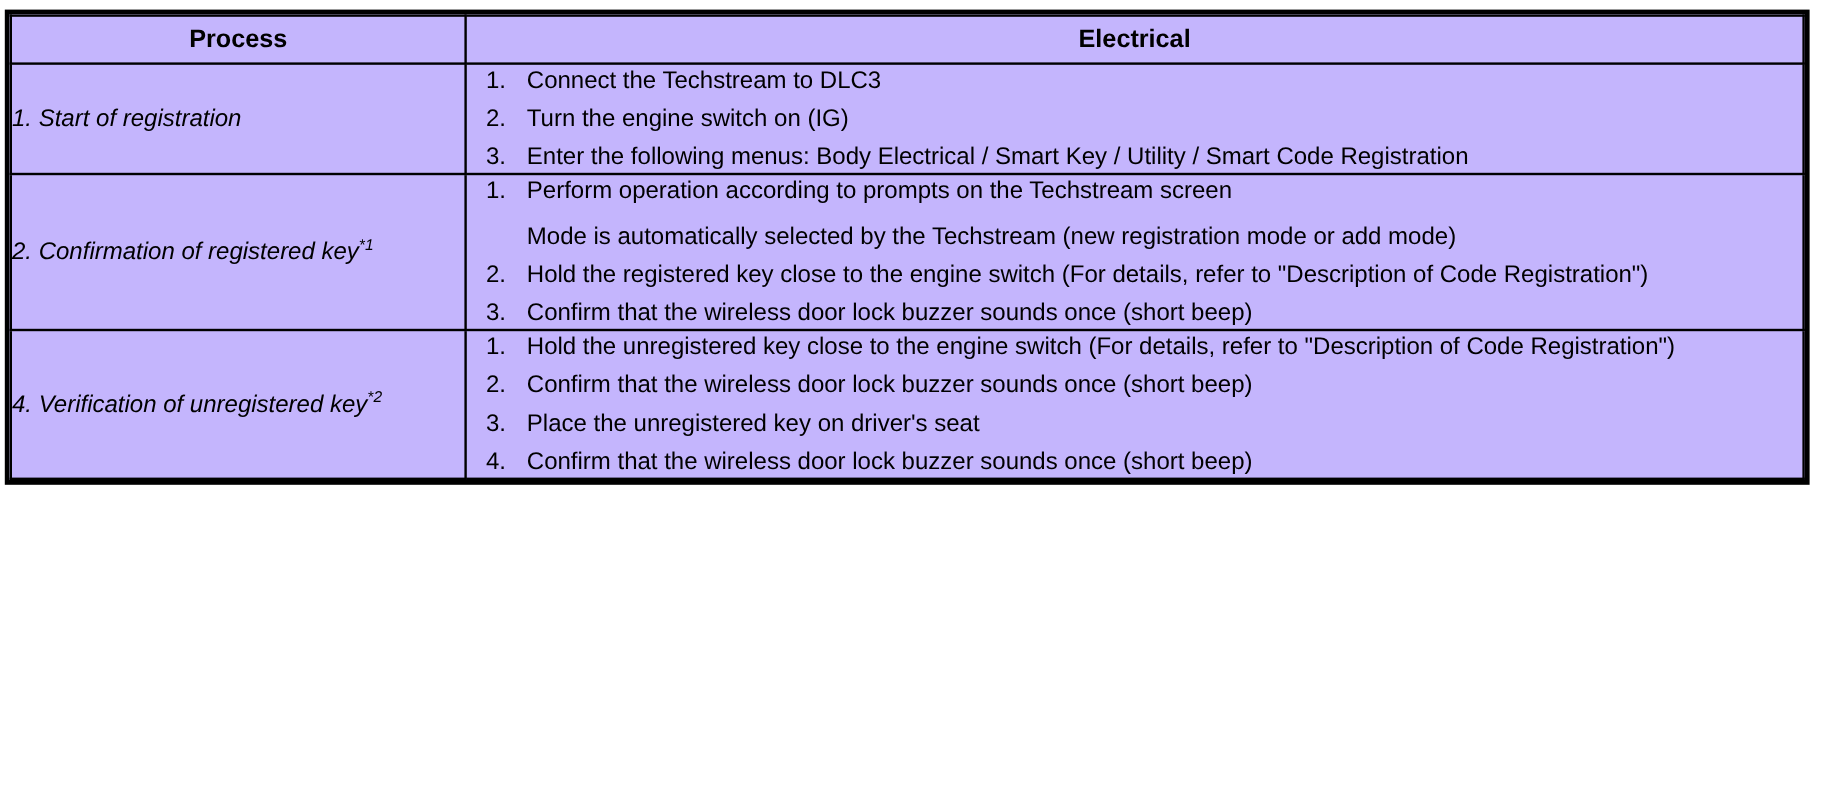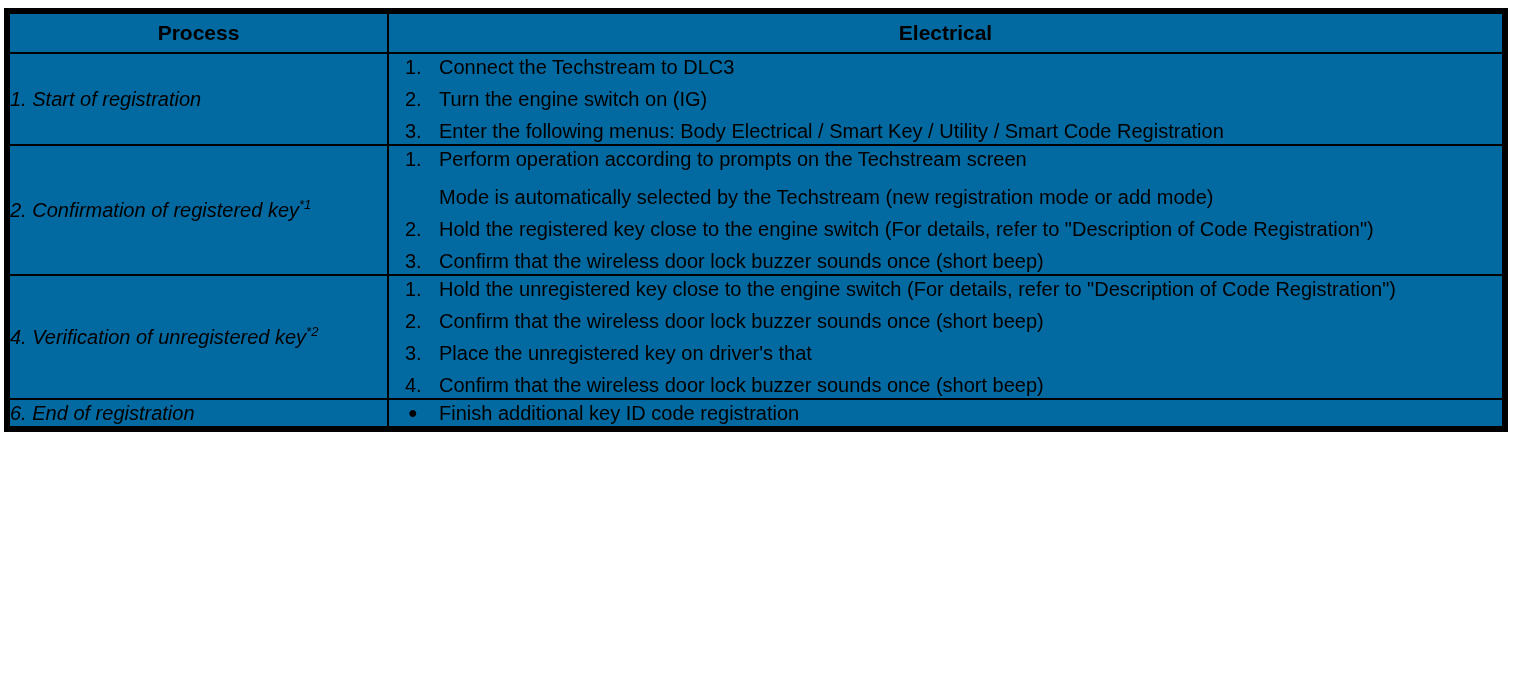--- a/index.html
+++ b/index.html
@@ -21,21 +21,21 @@
     top: 8px;
     width: 1504px;
     box-sizing: border-box;
     border: 4px solid #000000;
   }
 
   table.proc-table {
     width: 100%;
     border-collapse: collapse;
     table-layout: fixed;
-    background: #0369a1;
+    background: #c4b5fd;
   }
 
   table.proc-table col.col-process { width: 379px; }
   table.proc-table col.col-procedure { width: auto; }
 
   table.proc-table th,
   table.proc-table td {
     border: 2px solid #000000;
     vertical-align: middle;
     padding: 0;
@@ -170,35 +170,24 @@
               <li class="step">
                 <span class="marker">1.</span>
                 <span class="step-text">Hold the unregistered key close to the engine switch (For details, refer to "Description of Code Registration")</span>
               </li>
               <li class="step">
                 <span class="marker">2.</span>
                 <span class="step-text">Confirm that the wireless door lock buzzer sounds once (short beep)</span>
               </li>
               <li class="step">
                 <span class="marker">3.</span>
-                <span class="step-text">Place the unregistered key on driver's that</span>
+                <span class="step-text">Place the unregistered key on driver's seat</span>
               </li>
               <li class="step">
                 <span class="marker">4.</span>
                 <span class="step-text">Confirm that the wireless door lock buzzer sounds once (short beep)</span>
               </li>
             </ol>
           </td>
         </tr>
-        <tr>
-          <td class="process-cell"><span>6. End of registration</span></td>
-          <td class="procedure-cell">
-            <ul class="steps">
-              <li class="step">
-                <span class="marker bullet-marker">●</span>
-                <span class="step-text">Finish additional key ID code registration</span>
-              </li>
-            </ul>
-          </td>
-        </tr>
       </tbody>
   </table>
 </div>
 
 </body></html>

